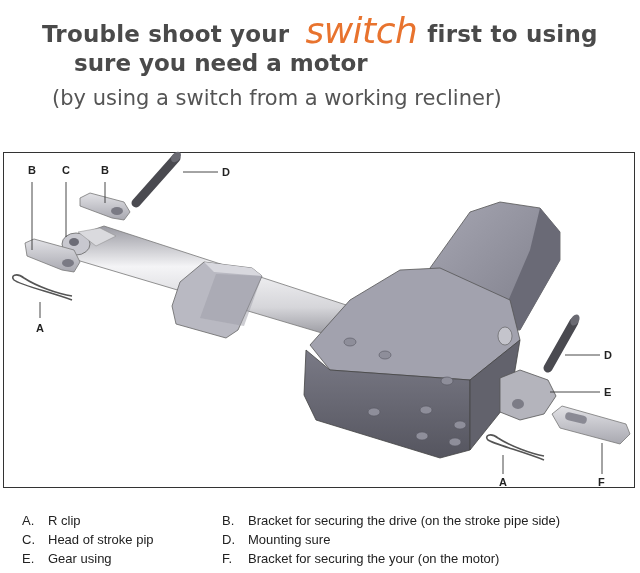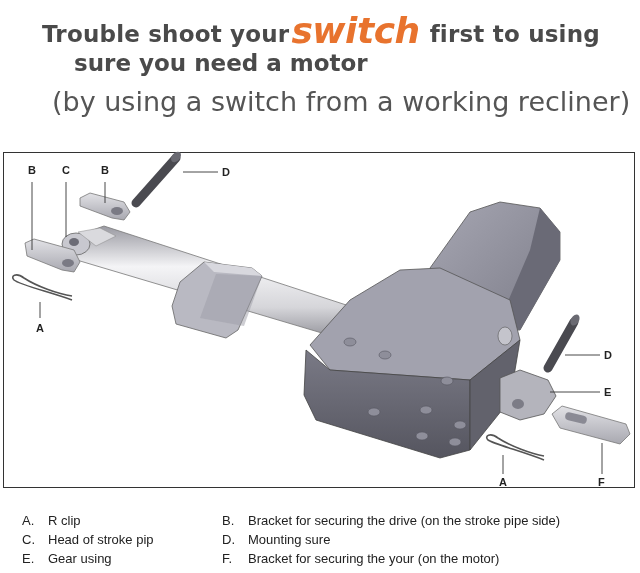--- a/index.html
+++ b/index.html
@@ -1,20 +1,20 @@
 <!DOCTYPE html>
 <html><head>
 <meta charset="utf-8">
 <style>
   html, body { margin:0; padding:0; background:#ffffff; }
   body { width:640px; height:573px; position:relative; overflow:hidden; font-family:"DejaVu Sans", sans-serif; }
   .title1 { position:absolute; left:42px; top:9px; font-size:23px; font-weight:bold; color:#4a4a4a; white-space:nowrap; letter-spacing:0.2px; }
-  .title1 .accent { color:#e8732e; font-style:italic; font-size:36px; font-weight:bold; letter-spacing:-0.5px; margin:0 10px 0 2px; position:relative; top:1px; }
+  .title1 .accent { color:#e8732e; font-style:italic; font-size:36px; font-weight:normal; letter-spacing:-0.5px; margin:0 10px 0 16px; position:relative; top:1px; }
   .title2 { position:absolute; left:49px; top:50px; font-size:23px; font-weight:bold; color:#4a4a4a; white-space:nowrap;margin-left:25px; }
-  .title3 { position:absolute; left:52px; top:86px; font-size:27px; color:#555555; white-space:nowrap; }
+  .title3 { position:absolute; left:52px; top:86px; font-size:21px; color:#555555; white-space:nowrap; }
   .frame { position:absolute; left:3px; top:152px; width:632px; height:336px; border:1.5px solid #333; box-sizing:border-box; }
   svg.diagram { position:absolute; left:0; top:0; }
   .lbl { font-family:"Liberation Sans", sans-serif; font-weight:bold; font-size:11px; fill:#222; }
   .legend { position:absolute; left:0; top:513px; width:640px; font-family:"Liberation Sans", sans-serif; font-size:13px; color:#222; }
   .leg-row { position:absolute; height:18px; white-space:nowrap; }
   .leg-letter { position:absolute; left:0; }
   .leg-text { position:absolute; left:26px; }
 </style>
 </head>
 <body>

